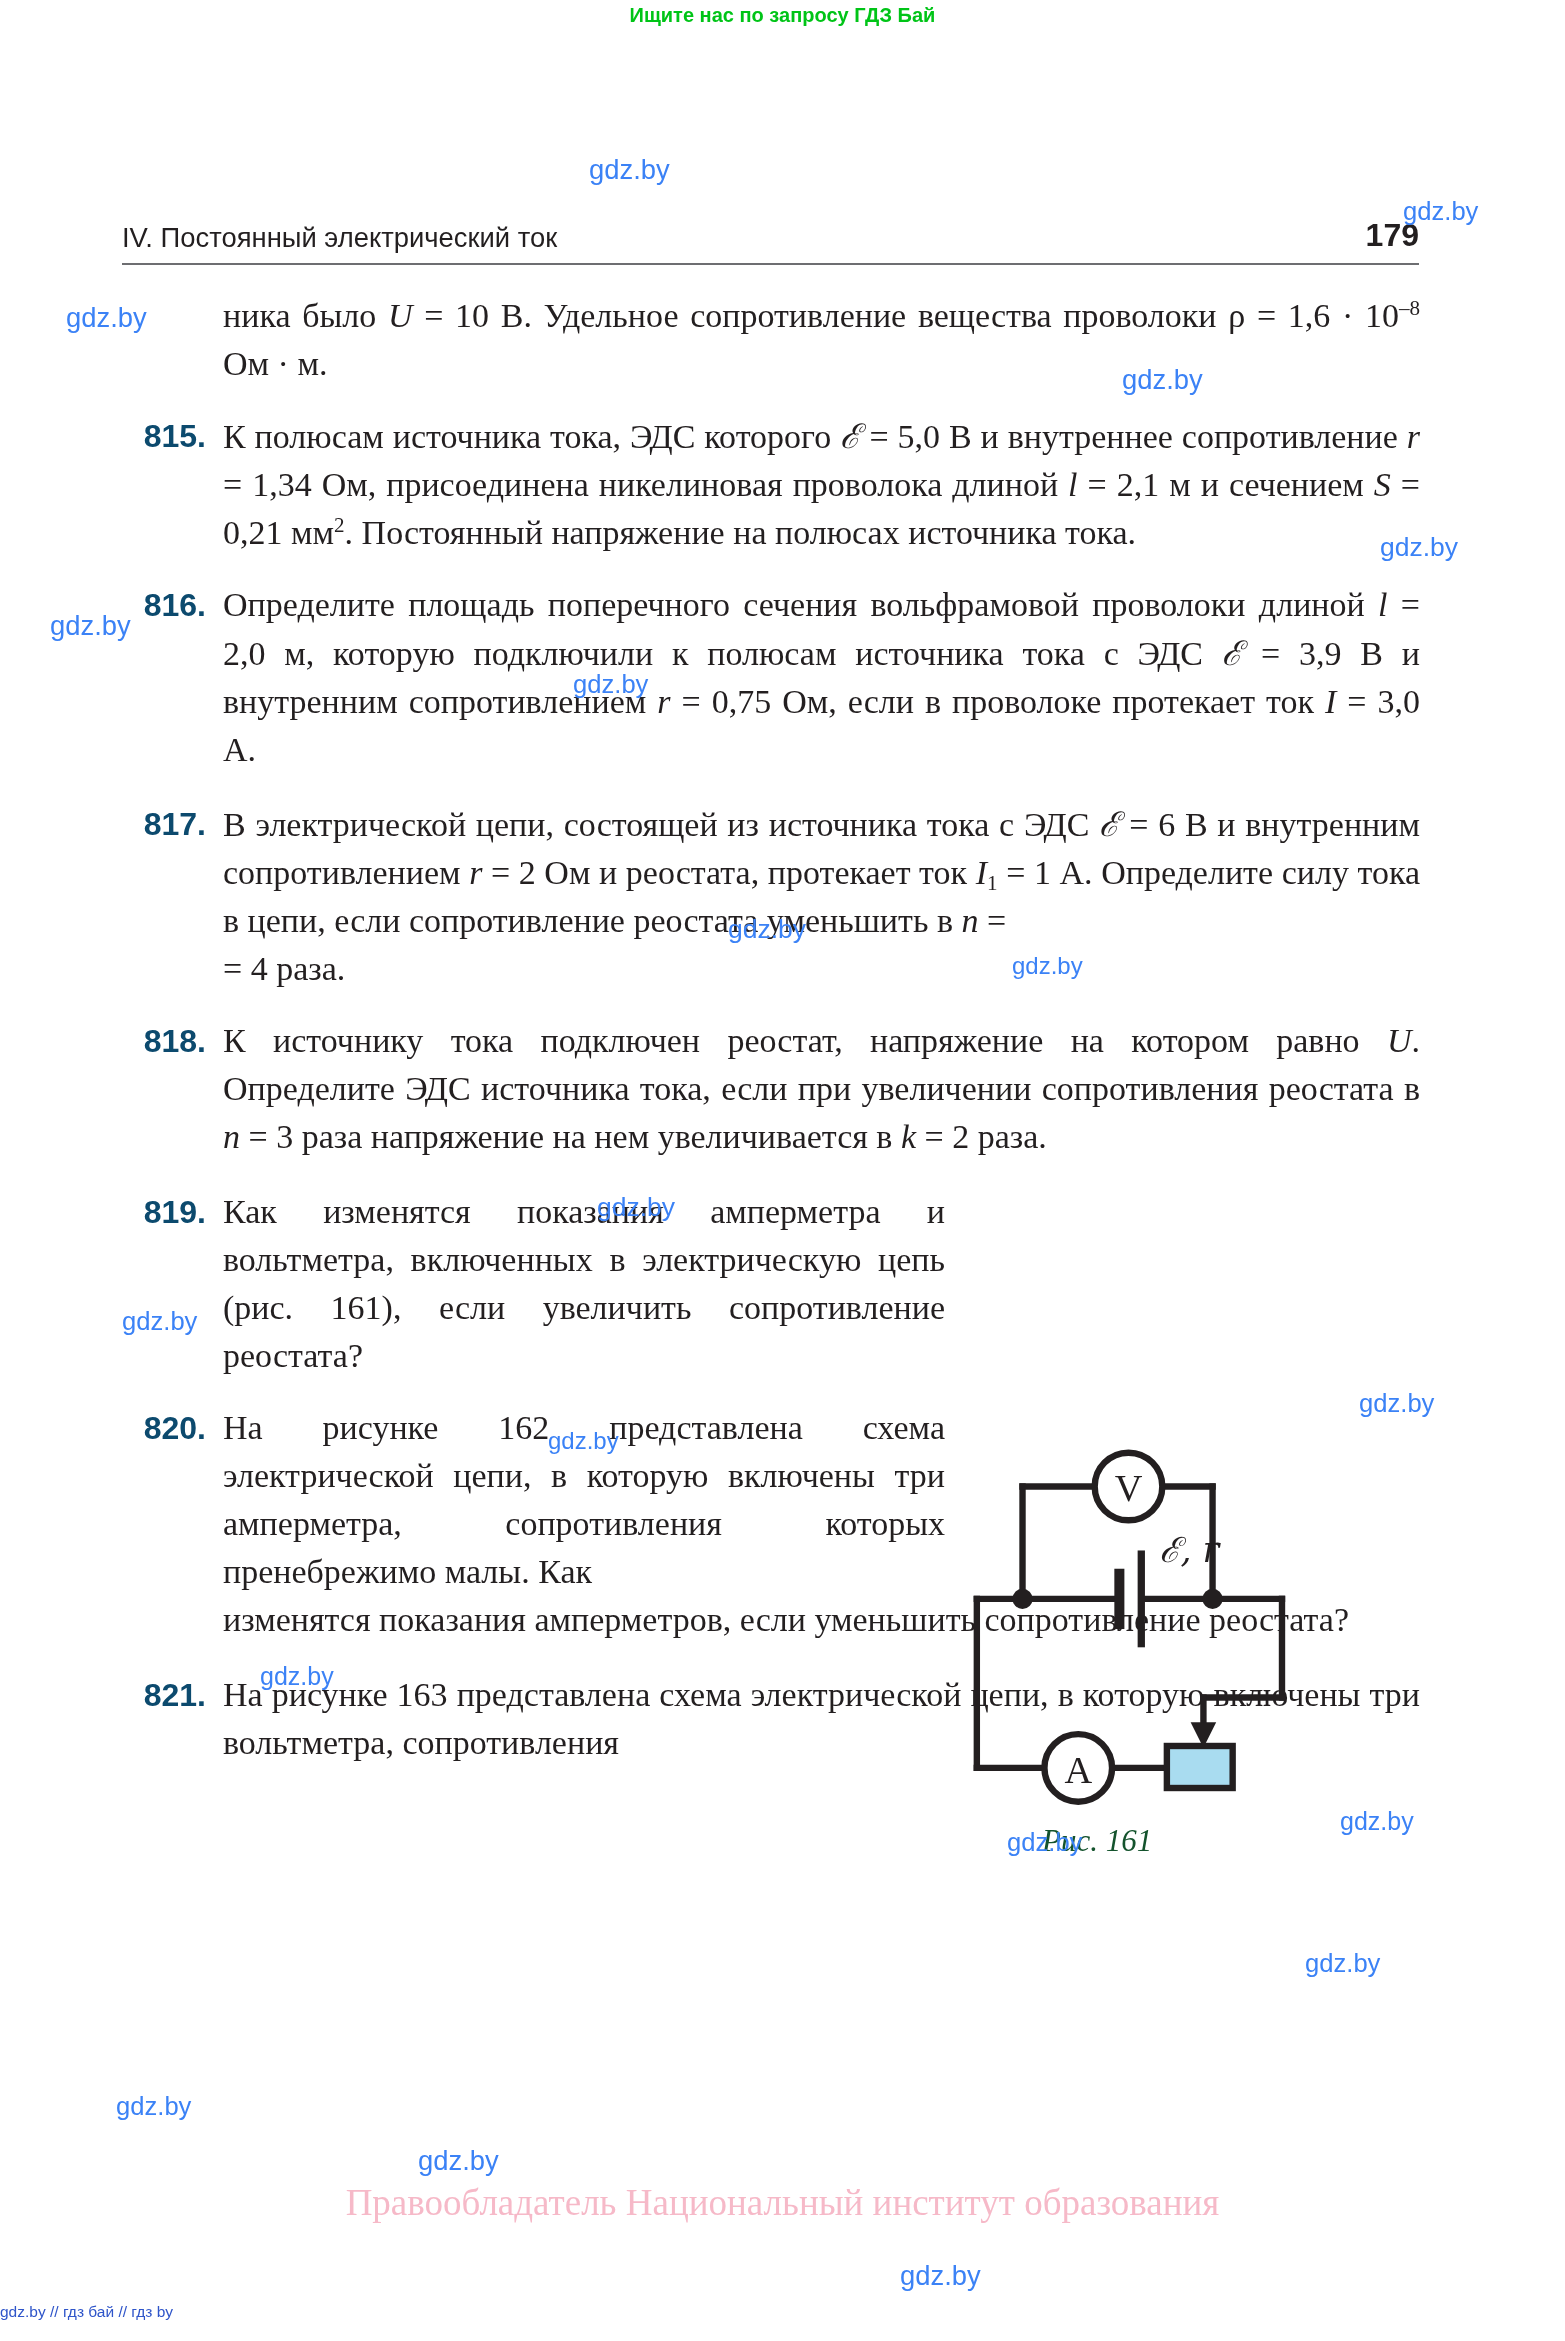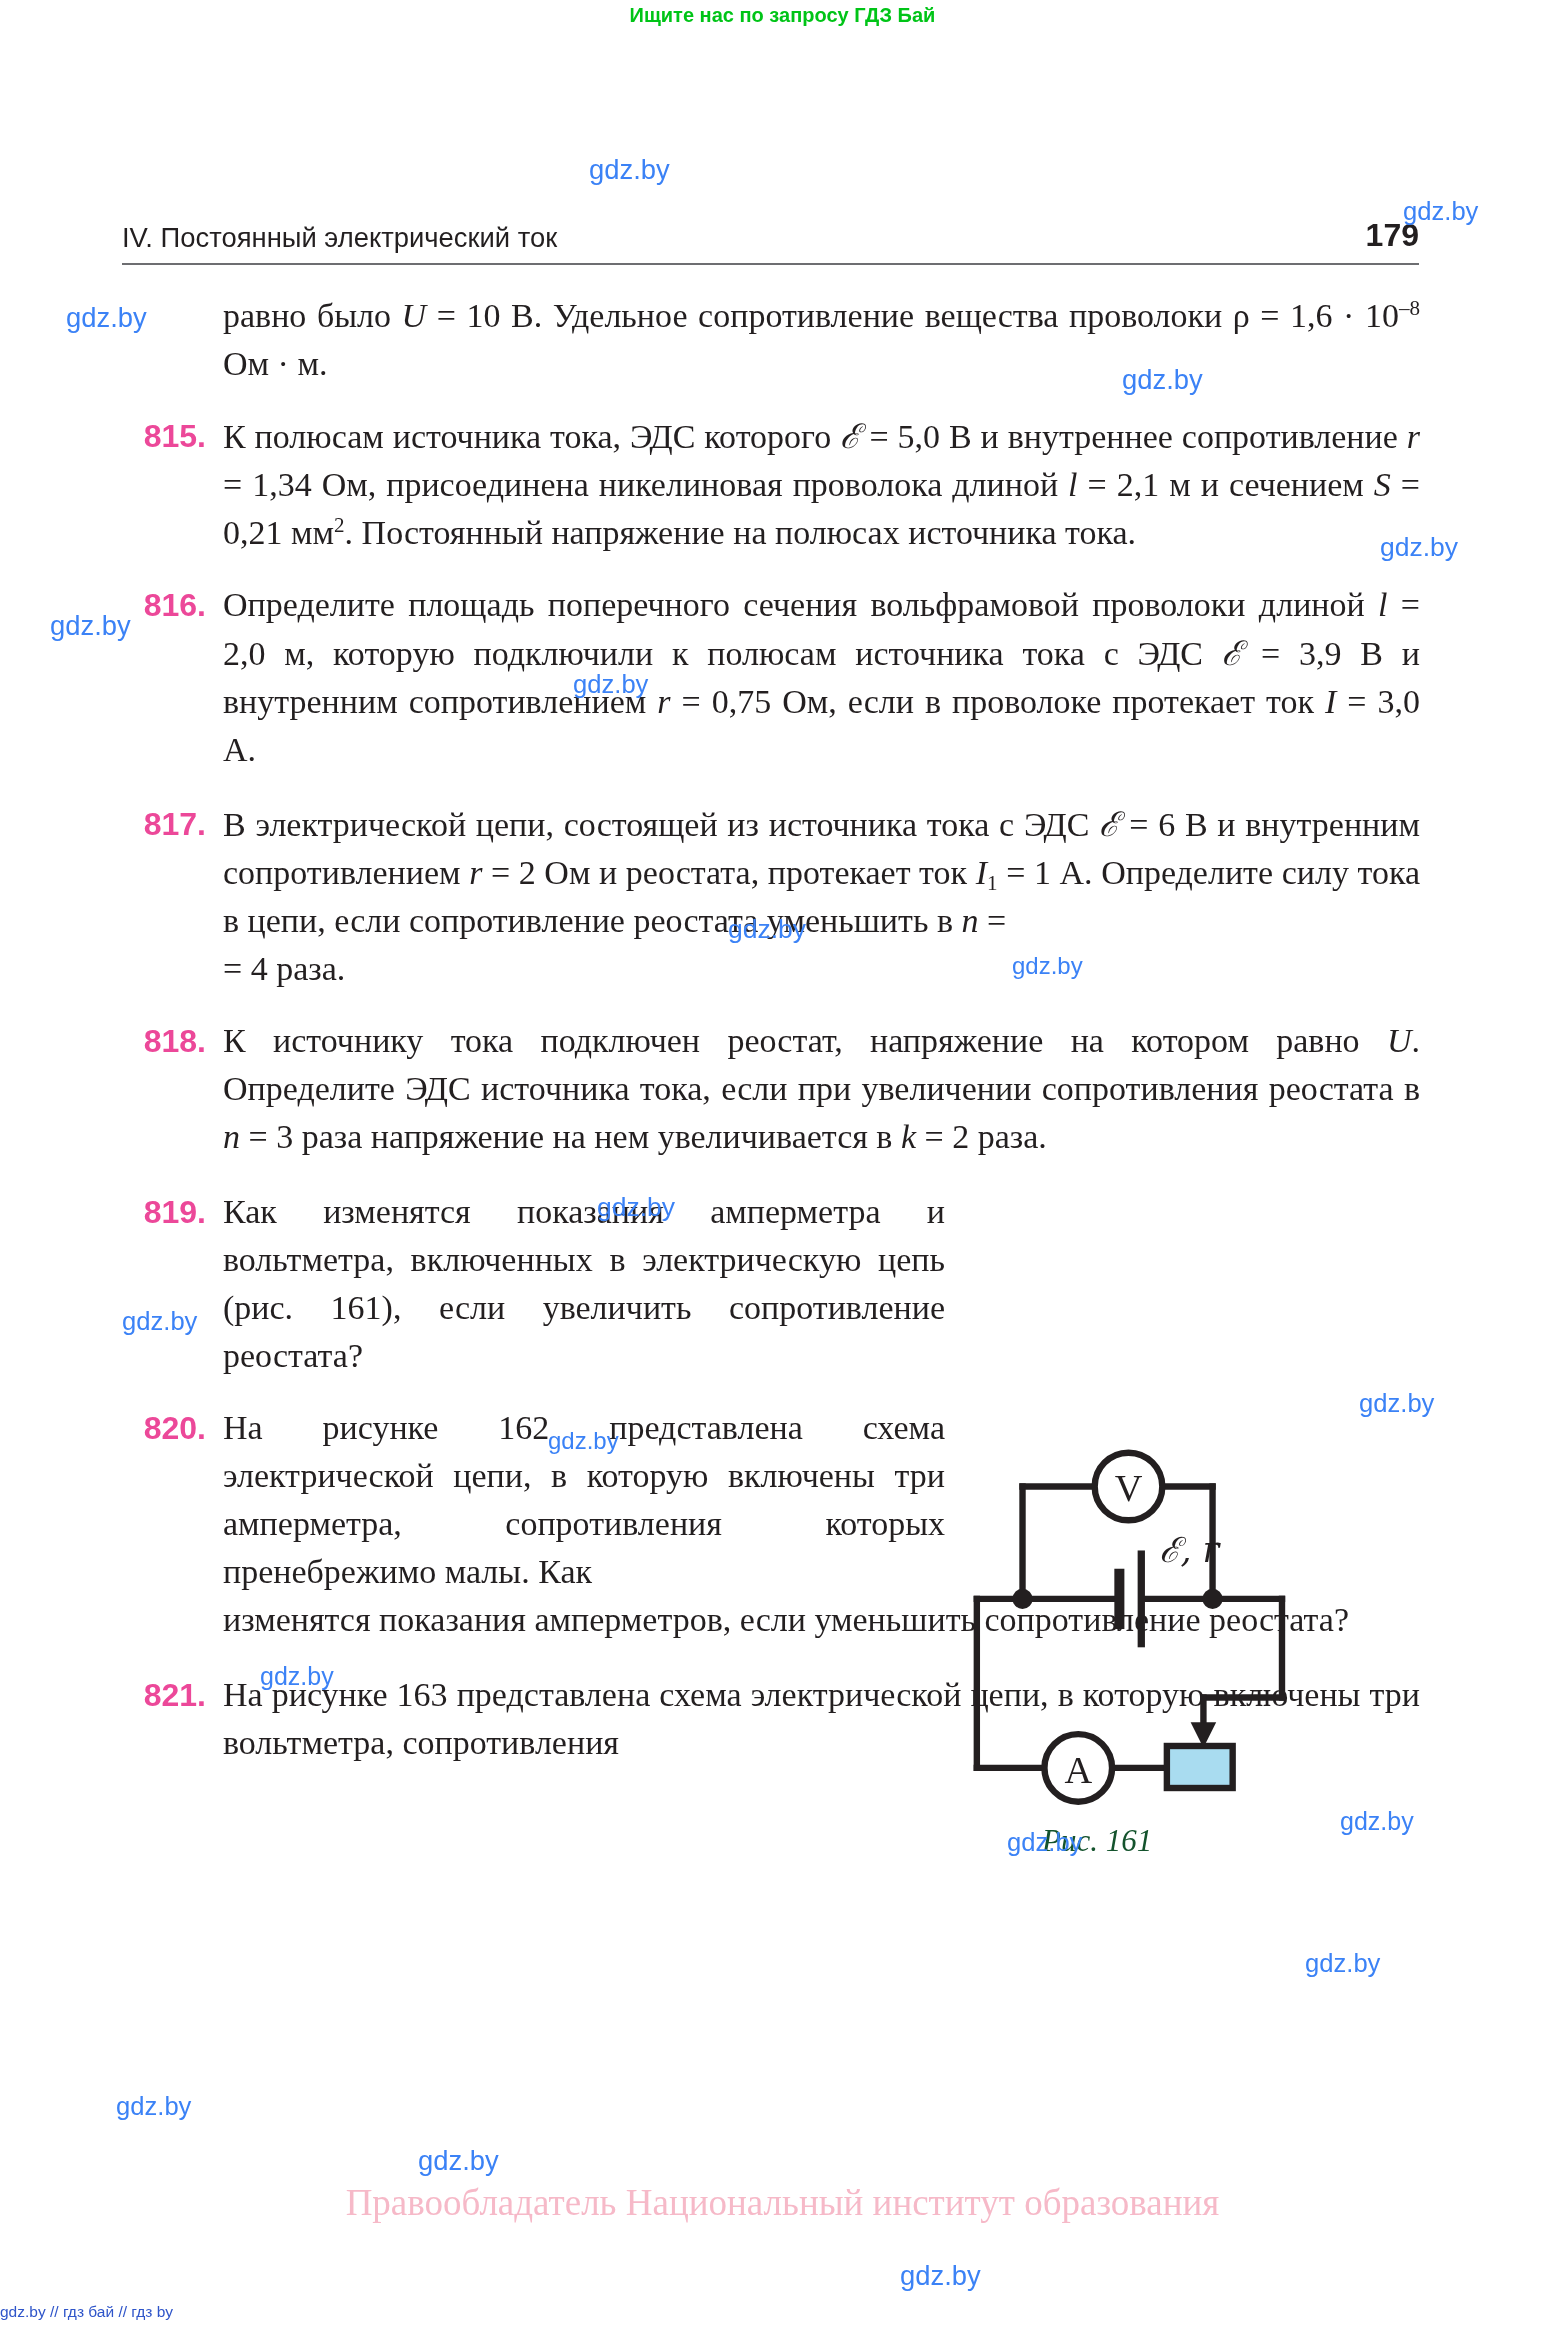--- a/index.html
+++ b/index.html
@@ -58,21 +58,21 @@
   .para{
     position:relative;
     font-size:34px;
     line-height:48px;
     color:#231f20;
     text-align:justify;
   }
   .para.cont{margin-left:101px;width:1197px;}
   .num{
     position:absolute;left:0;top:0;width:84px;text-align:right;
-    color:#ec4899;font-weight:700;
+    color:#0c4a6e;font-weight:700;
     font-family:"Liberation Sans","DejaVu Sans",sans-serif;
     font-size:32px;line-height:48px;
   }
   .body{margin-left:101px;width:1197px;}
   .body.narrow{width:722px;}
   i{font-style:italic;}
   .emf{font-style:italic;font-family:"DejaVu Serif",serif;}
   sup{font-size:0.62em;vertical-align:super;line-height:0;}
   sub{font-size:0.62em;vertical-align:-0.28em;line-height:0;}
 
@@ -113,21 +113,21 @@
 
 <div class="page-head">
   <div class="chapter">IV. Постоянный электрический ток</div>
   <div class="pageno">179</div>
 </div>
 <div class="head-rule"></div>
 
 <div class="col">
 
   <div class="para cont" style="margin-top:0;">
-    <span>равно было </span><i>U</i><span> = 10 В. Удельное сопротивление вещества</span>
+    <span>ника было </span><i>U</i><span> = 10 В. Удельное сопротивление вещества</span>
     <span>проволоки ρ = 1,6 · 10</span><sup>–8</sup><span> Ом · м.</span>
   </div>
 
   <div class="para" style="margin-top:24px;">
     <span class="num">815.</span>
     <div class="body">
       <span>К полюсам источника тока, ЭДС которого </span><span class="emf">ℰ</span><span> = 5,0 В и внутреннее сопротивление </span><i>r</i><span> = 1,34 Ом, присоединена никелиновая проволока длиной </span><i>l</i><span> = 2,1 м и сечением </span><i>S</i><span> = 0,21 мм</span><sup>2</sup><span>. Постоянный напряжение на полюсах источника тока.</span>
     </div>
   </div>
 

